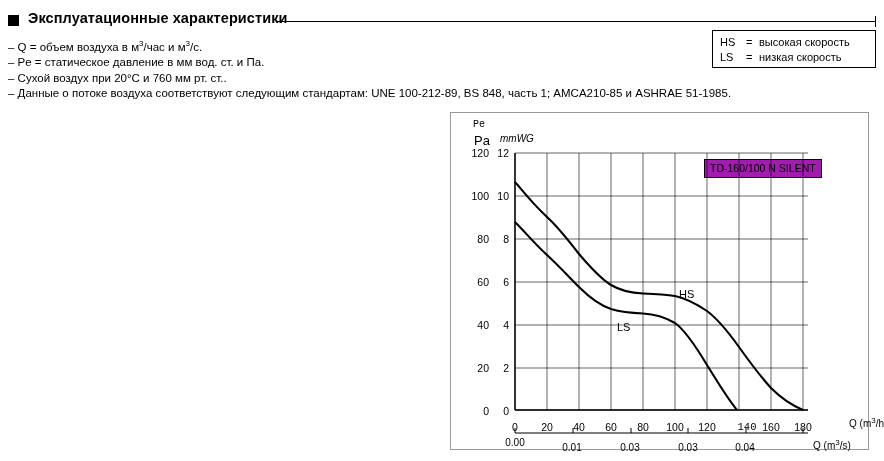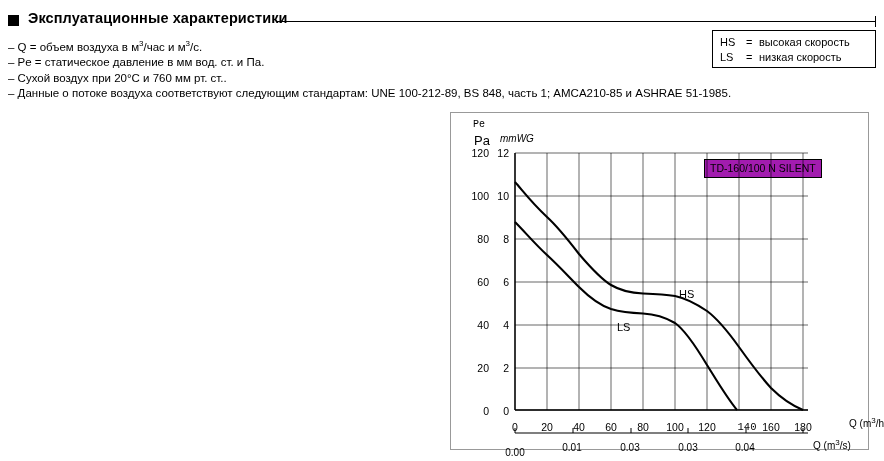--- a/index.html
+++ b/index.html
@@ -239,21 +239,21 @@
     <div class="xlabel" style="left:81px;  top:308px;">20</div>
     <div class="xlabel" style="left:113px; top:308px;">40</div>
     <div class="xlabel" style="left:145px; top:308px;">60</div>
     <div class="xlabel" style="left:177px; top:308px;">80</div>
     <div class="xlabel" style="left:209px; top:308px;">100</div>
     <div class="xlabel" style="left:241px; top:308px;">120</div>
     <div class="xlabel" style="left:281px; top:308px;font-family:Liberation Mono, monospace;">140</div>
     <div class="xlabel" style="left:305px; top:308px;">160</div>
     <div class="xlabel" style="left:337px; top:308px;">180</div>
 
-    <div class="xlabel2" style="left:47px;  top:324px;margin-top:10px;">0.00</div>
+    <div class="xlabel2" style="left:47px;  top:324px;">0.00</div>
     <div class="xlabel2" style="left:104px; top:329px;">0.01</div>
     <div class="xlabel2" style="left:162px; top:329px;">0.03</div>
     <div class="xlabel2" style="left:220px; top:329px;">0.03</div>
     <div class="xlabel2" style="left:277px; top:329px;">0.04</div>
     <div class="xlabel2" style="left:335px; top:329px;margin-top:44px;">0.05</div>
 
     <div class="axis-q1" style="left:362px; top:303px;">Q (m<sup>3</sup>/h)</div>
     <div class="axis-q2" style="left:362px; top:325px;">Q (m<sup>3</sup>/s)</div>
 
     <div class="model-box">TD-160/100 N SILENT</div>

